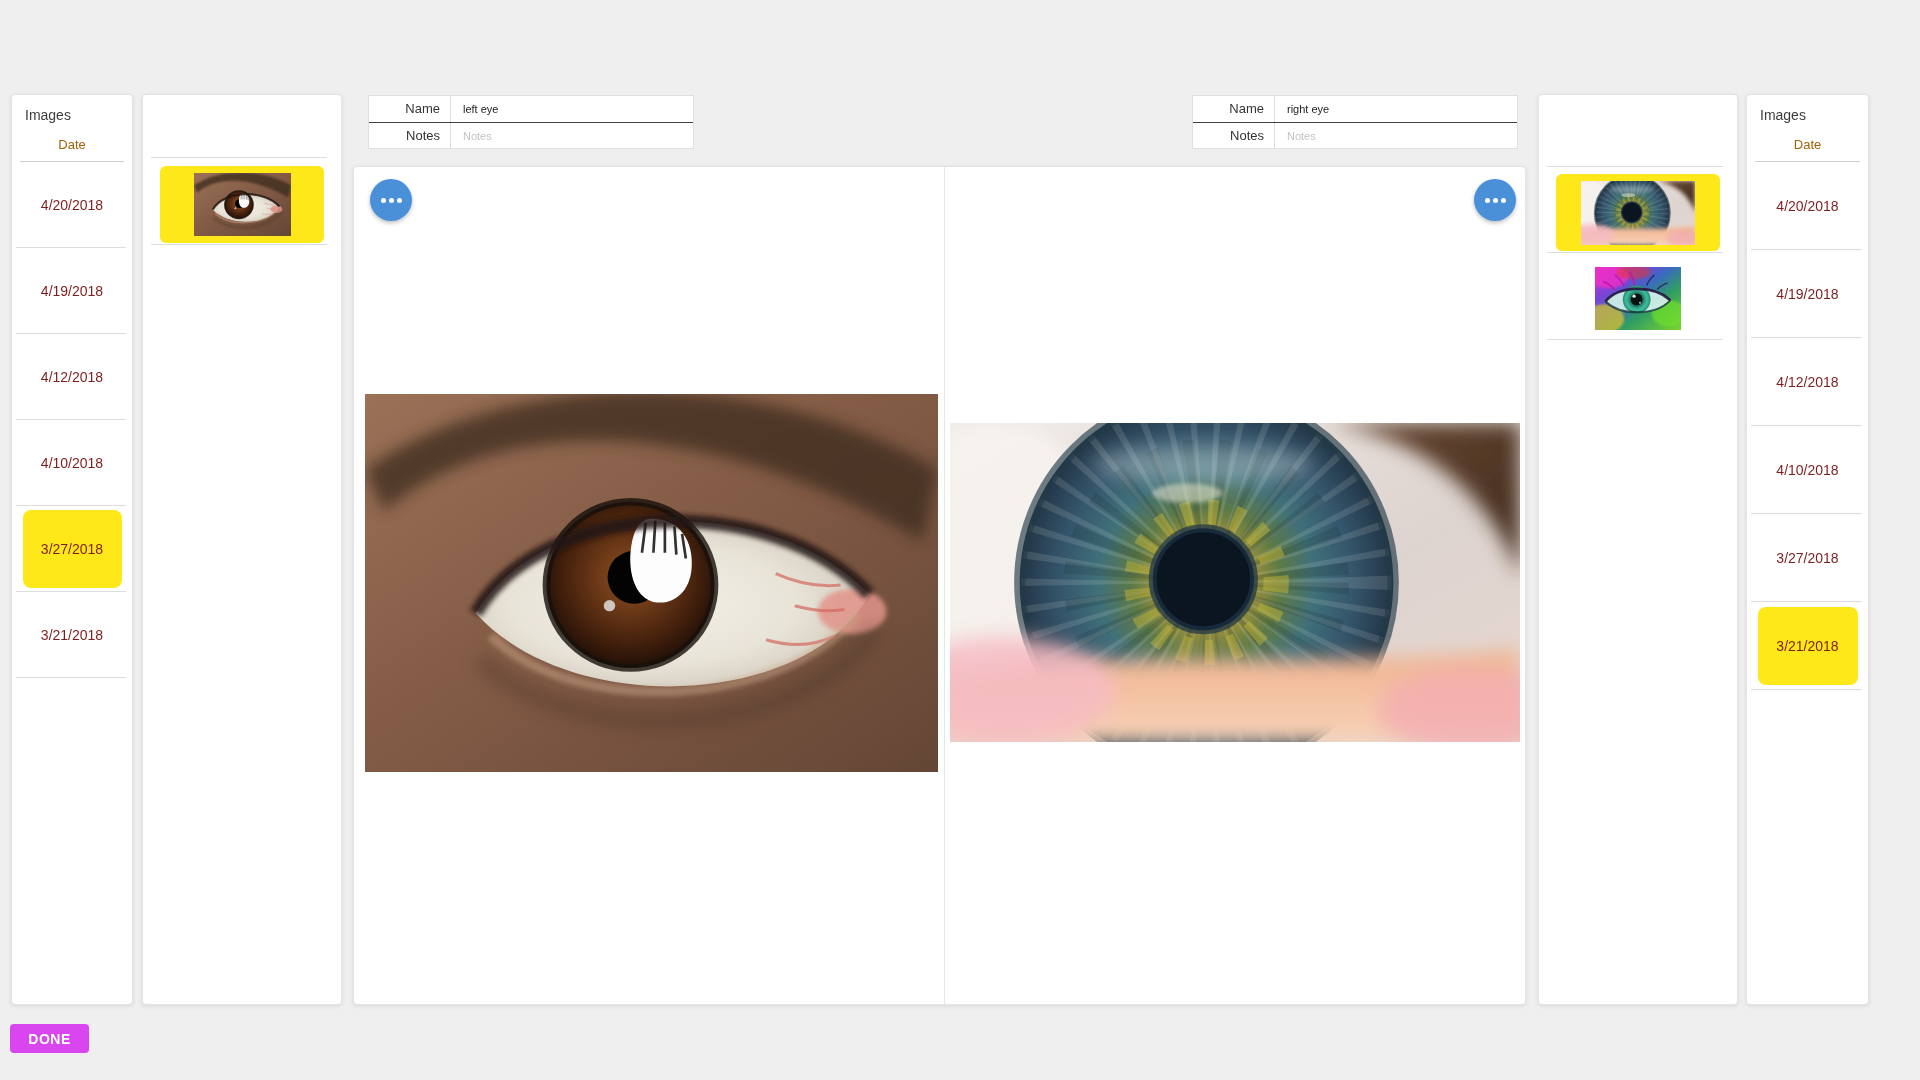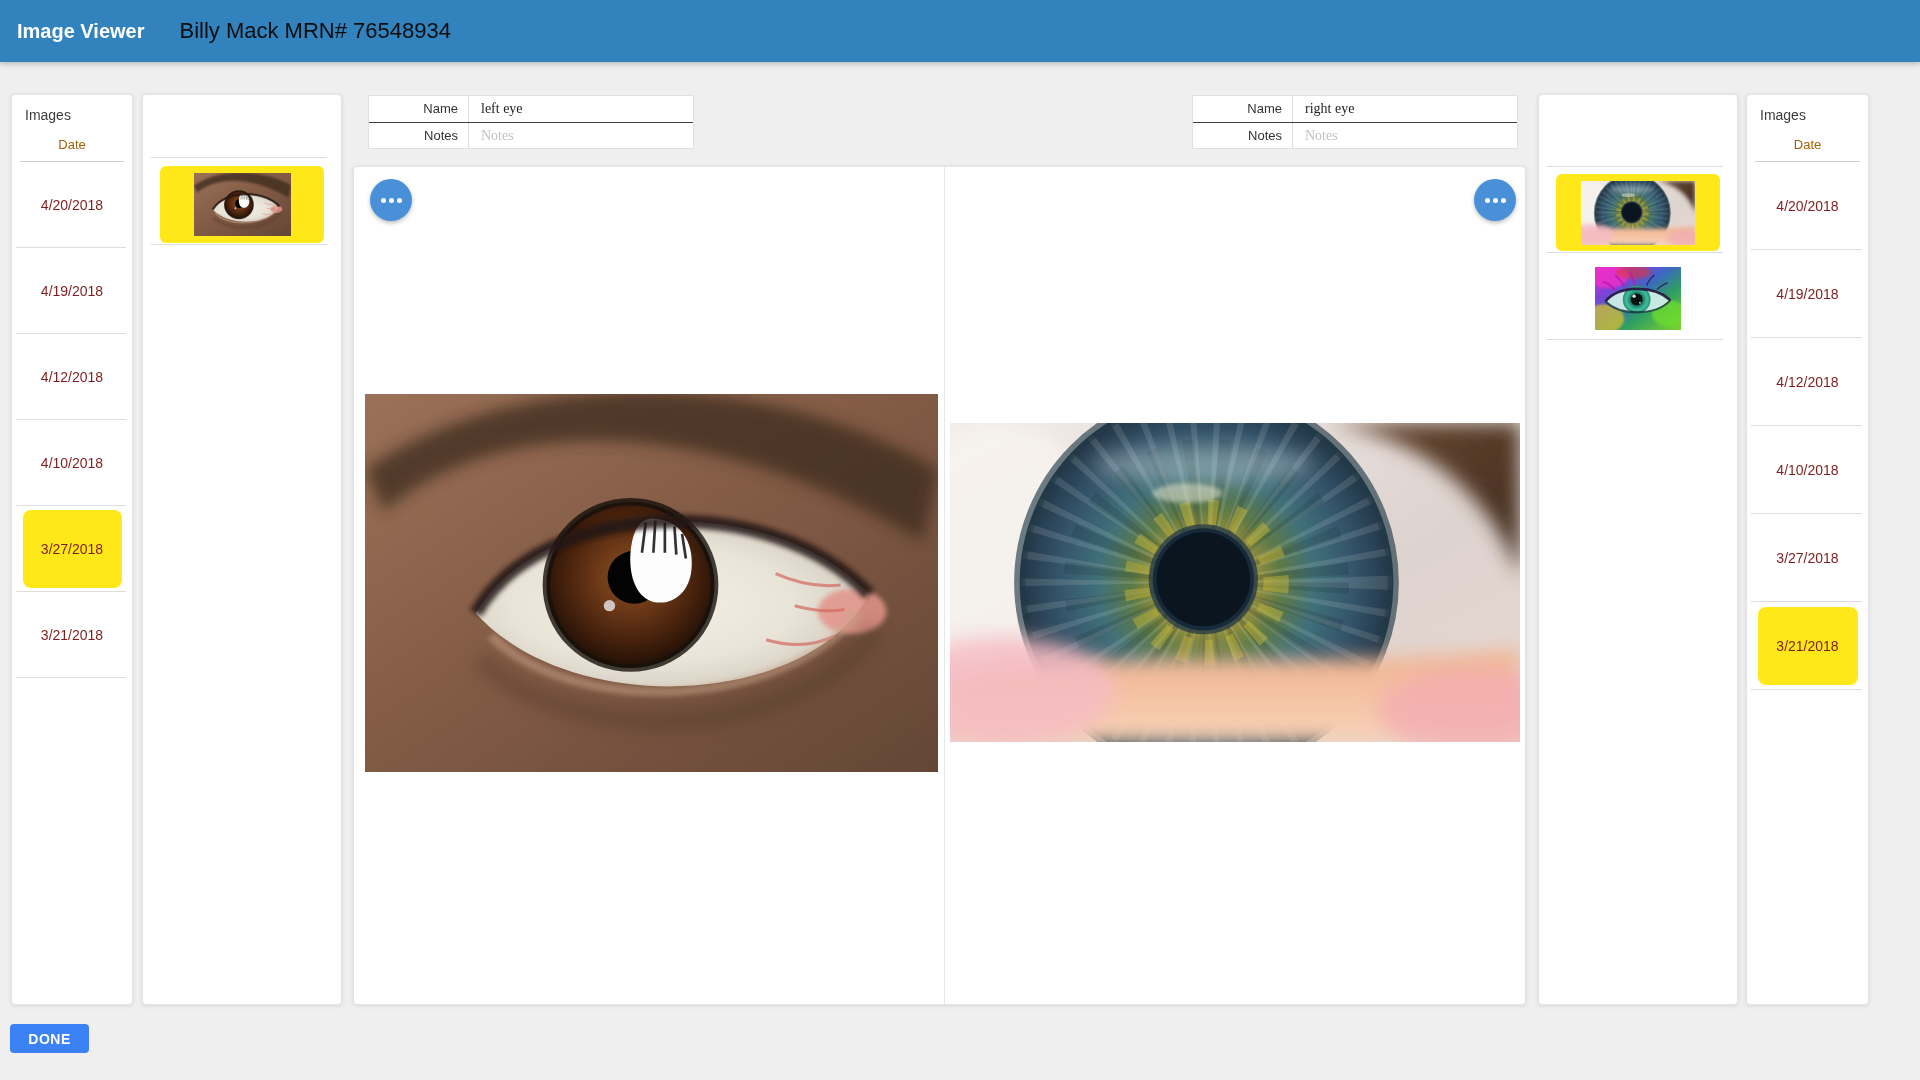--- a/index.html
+++ b/index.html
@@ -45,48 +45,48 @@
   .thumb-divider { margin:1px 14px 0 8px; border-bottom:1px solid #ddd; }
   .thumb-plain { width:164px; height:63px; margin:14px auto 9px auto;
     display:flex; align-items:center; justify-content:center; cursor:pointer; }
   .thumb-img { display:block; }
 
   
   .meta-form { position:absolute; top:95px; width:326px; background:#fff;
     border:1px solid #e0e0e0; z-index:4; }
   .meta-form.left  { left:368px; }
   .meta-form.right { left:1192px; }
-  .meta-row { display:flex; height:26px;padding-left:18px; }
+  .meta-row { display:flex; height:26px; }
   .meta-row + .meta-row { border-top:1px solid #404040; }
   .meta-label { width:82px; border-right:1px solid #ddd; text-align:right;
     padding-right:10px; font-size:13px; color:#333; line-height:25px; background:#fff; }
   .meta-value { flex:1; }
   .meta-value input { width:100%; height:100%; border:none; outline:none;
-    font-family:Liberation Serif, serif; font-size:14px; color:#222;
+    font-family:Liberation Sans, sans-serif; font-size:11px; color:#222;
     padding-left:12px; background:transparent; }
   .meta-value input::placeholder { color:#c3c3c3; }
 
   
   .main-panel { left:353px; top:166px; width:1173px; height:839px; }
   .viewer-divider { position:absolute; left:590px; top:0; bottom:0;
     border-left:1px solid #e6e6e6; }
   .more-button { position:absolute; width:42px; height:42px; border-radius:50%;
     background:#4a90d9; border:none; cursor:pointer; display:flex; align-items:center;
     justify-content:center; box-shadow:0 2px 4px rgba(0,0,0,.25); top:12px; }
   .more-button.left  { left:16px; }
   .more-button.right { left:1120px; }
   .more-icon { display:flex; gap:3px; }
   .more-icon .dot { width:5px; height:5px; border-radius:50%; background:#fff; }
   .viewer-image { position:absolute; }
   .viewer-image.left  { left:11px;  top:227px; width:573px; height:378px; }
   .viewer-image.right { left:596px; top:256px; width:570px; height:319px; }
 
   
   .done-button { position:absolute; left:10px; top:1024px; width:79px; height:29px;
-    background:#3b82f6; color:#fff; border:none; border-radius:4px; font-size:14px;
+    background:#d946ef; color:#fff; border:none; border-radius:4px; font-size:14px;
     font-weight:bold; letter-spacing:.5px; cursor:pointer;
     font-family:"Liberation Sans", sans-serif; }
 
   svg.fit { width:100%; height:100%; display:block; }
 </style>
 </head>
 <body>
 
 <svg width="0" height="0" style="position:absolute" aria-hidden="true">
   <defs>
@@ -217,24 +217,20 @@
       <g stroke="#2a1140" stroke-width="2" fill="none" opacity="0.8">
         <path d="M78,28 Q82,18 90,12"></path>
           <path d="M94,34 Q102,26 110,24"></path>
       </g>
     </g>
   </defs>
 </svg>
 
 <div id="stage">
 
-  <header class="app-header">
-    <div class="app-title">Image Viewer</div>
-    <div class="patient-label">Billy Mack MRN# 76548934</div>
-  </header>
 
   <aside class="panel side-panel left">
     <div class="panel-title">Images</div>
     <div class="col-header">Date</div>
     <div class="date-row">
         <span class="date-pill">4/20/2018</span>
       </div>
     <div class="date-row">
         <span class="date-pill">4/19/2018</span>
       </div>

